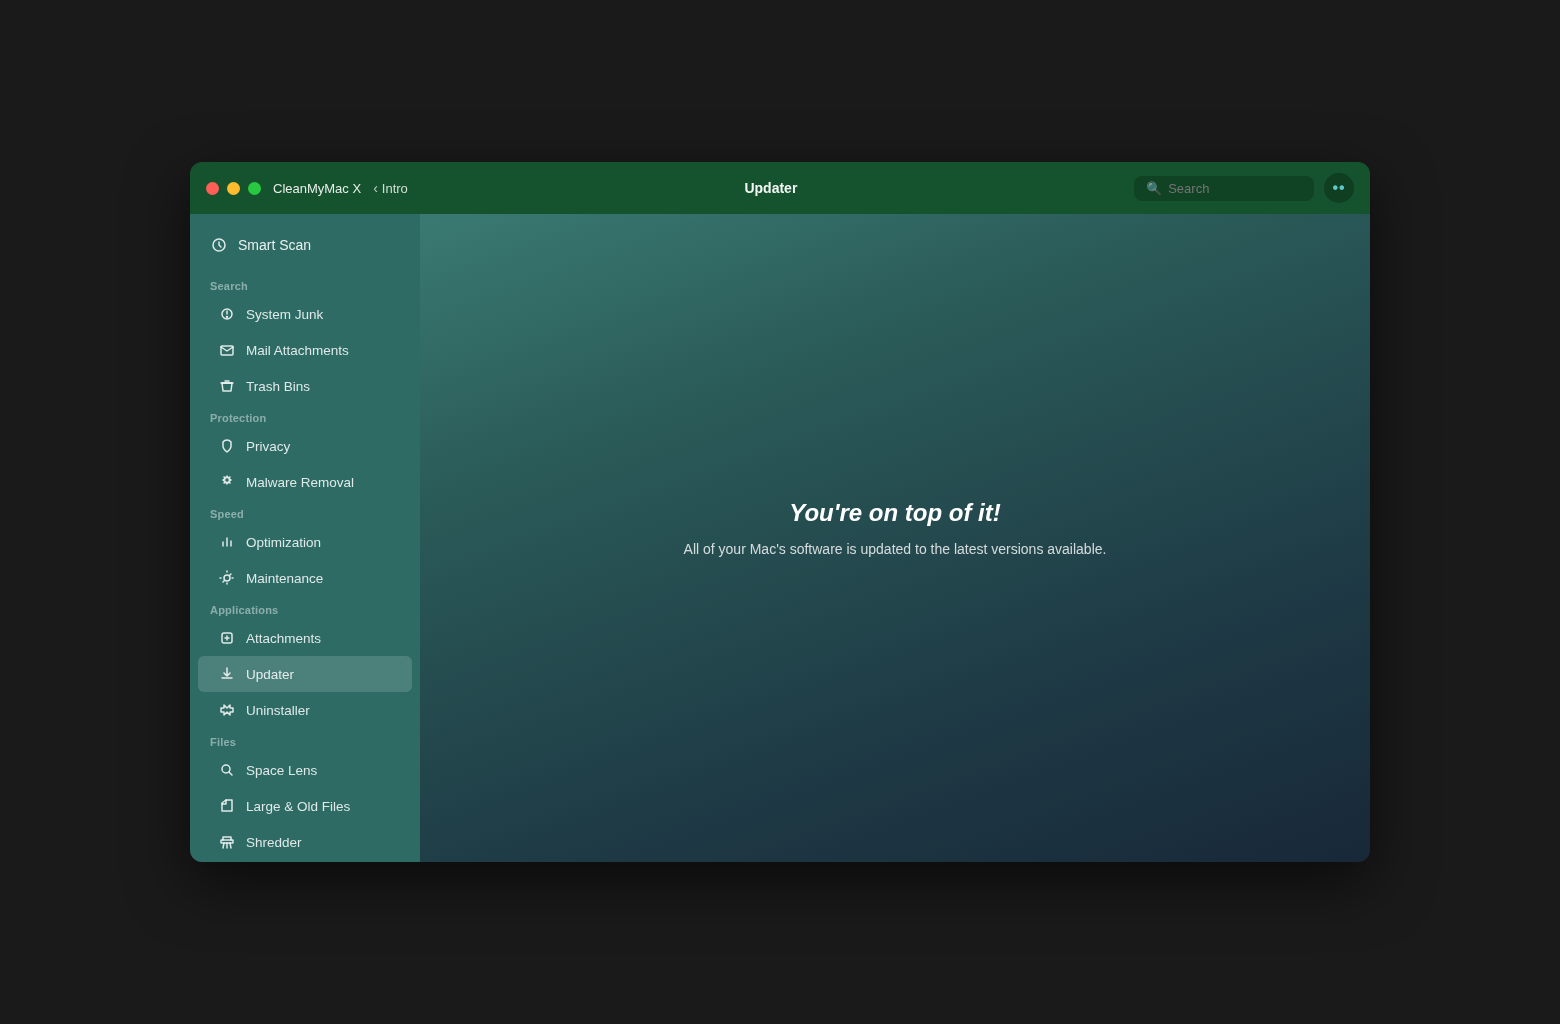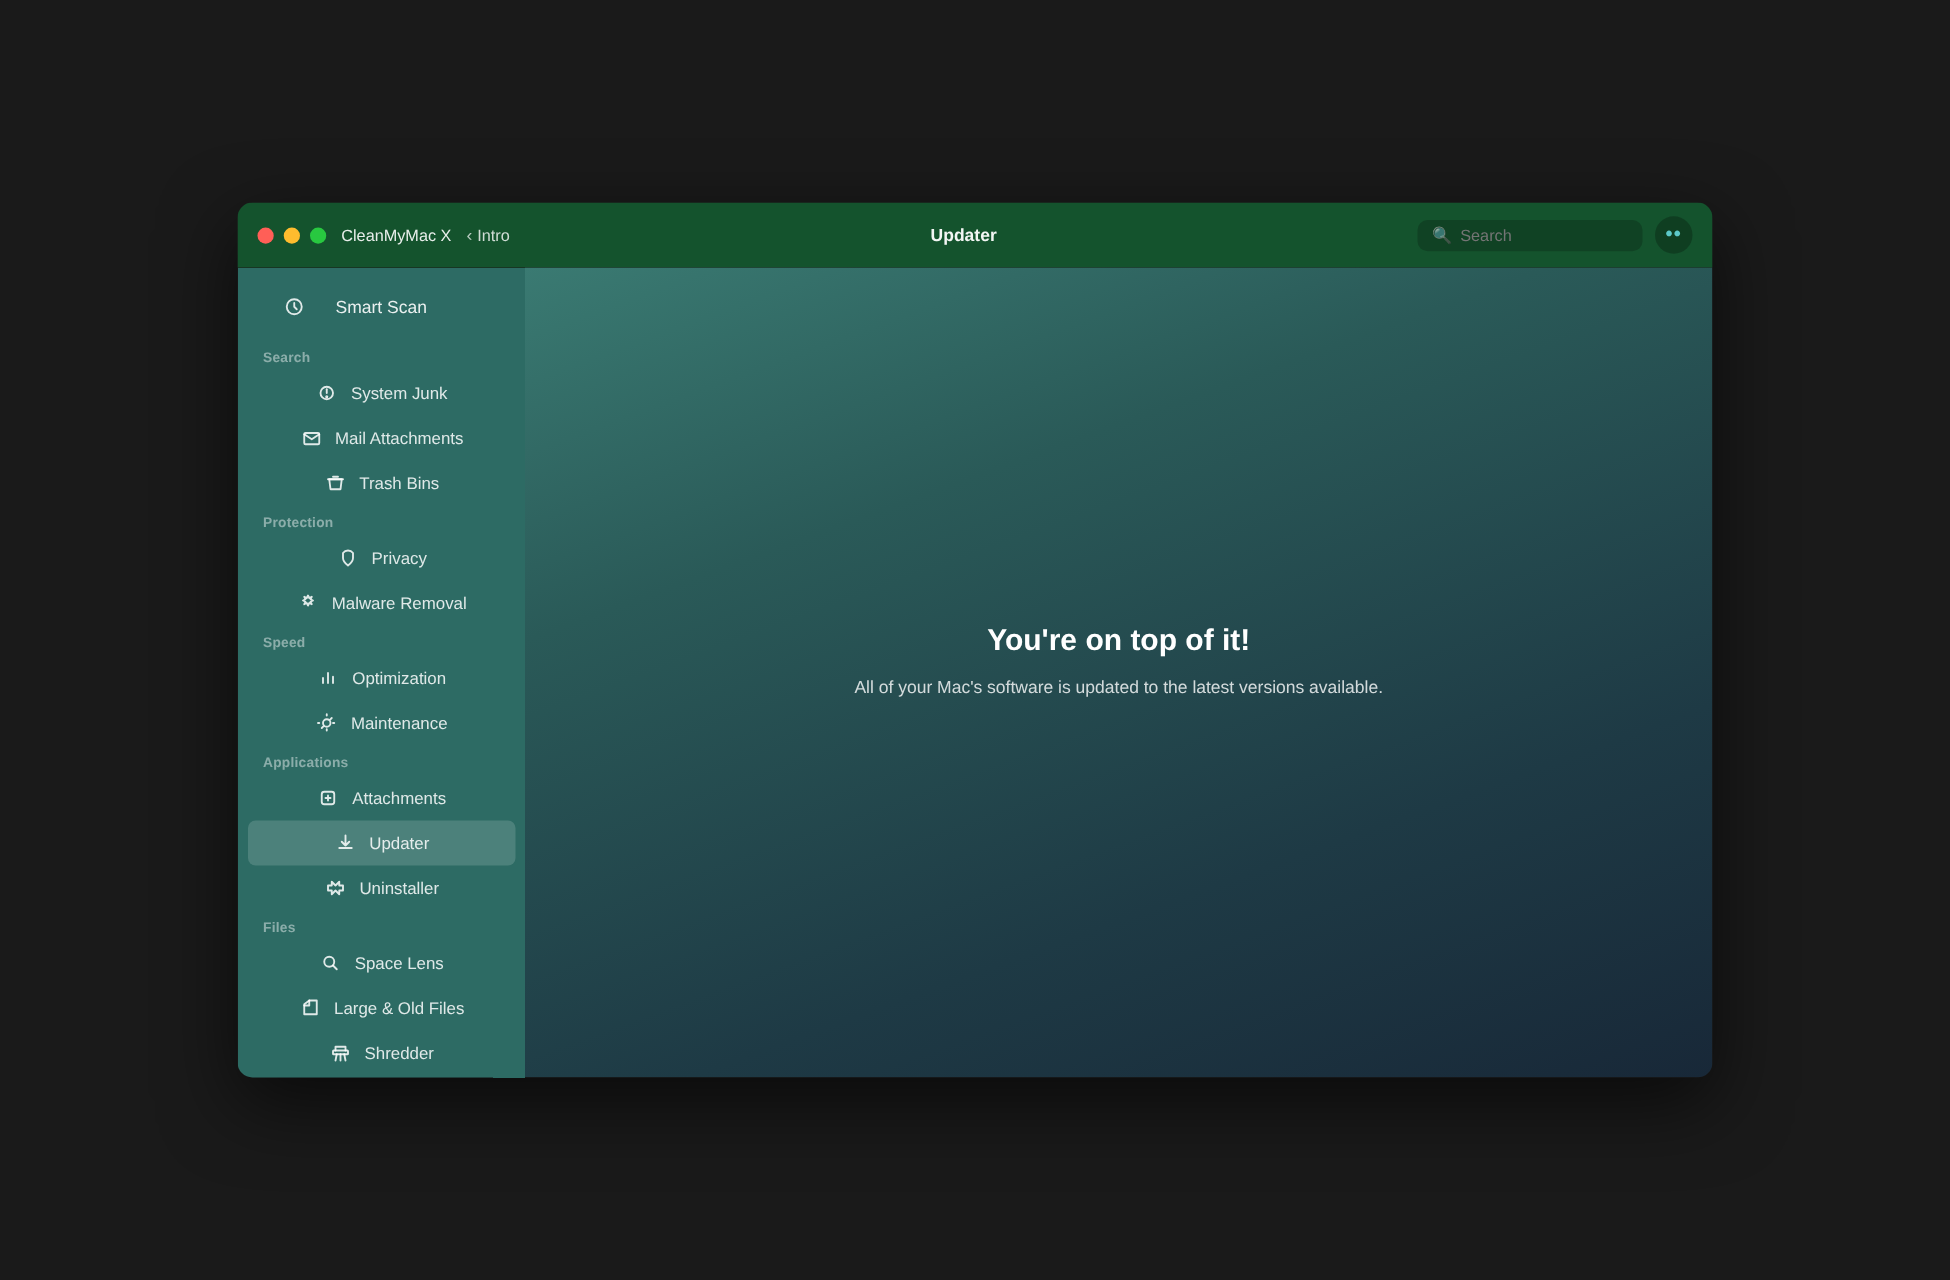--- a/index.html
+++ b/index.html
@@ -143,22 +143,22 @@
       display: flex;
       flex-direction: column;
       padding: 12px 0;
       flex-shrink: 0;
       overflow-y: auto;
     }
 
     .sidebar-smart-scan {
       display: flex;
       align-items: center;
-      gap: 24px;
-      padding: 10px 36px;
+      gap: 10px;
+      padding: 10px 20px;
       color: rgba(255,255,255,0.9);
       font-size: 14px;
       font-weight: 500;
       cursor: pointer;
       margin-bottom: 8px;
     }
 
     .sidebar-section-label {
       color: rgba(255,255,255,0.45);
       font-size: 11px;
@@ -171,21 +171,20 @@
     .sidebar-item {
       display: flex;
       align-items: center;
       gap: 10px;
       padding: 9px 20px;
       color: rgba(255,255,255,0.85);
       font-size: 13.5px;
       cursor: pointer;
       border-radius: 6px;
       margin: 0 8px;
-      justify-content: center;
     }
 
     .sidebar-item.active {
       background: rgba(255,255,255,0.15);
     }
 
     .sidebar-icon {
       width: 18px;
       height: 18px;
       display: flex;
@@ -208,20 +207,21 @@
     .main-message {
       text-align: center;
       margin-bottom: 20px;
     }
 
     .main-title {
       color: #ffffff;
       font-size: 24px;
       font-weight: 700;
       margin-bottom: 14px;
+      font-style: italic;
     }
 
     .main-subtitle {
       color: rgba(255,255,255,0.8);
       font-size: 14px;
       font-weight: 400;
     }
 
     .update-btn-container {
       position: absolute;

